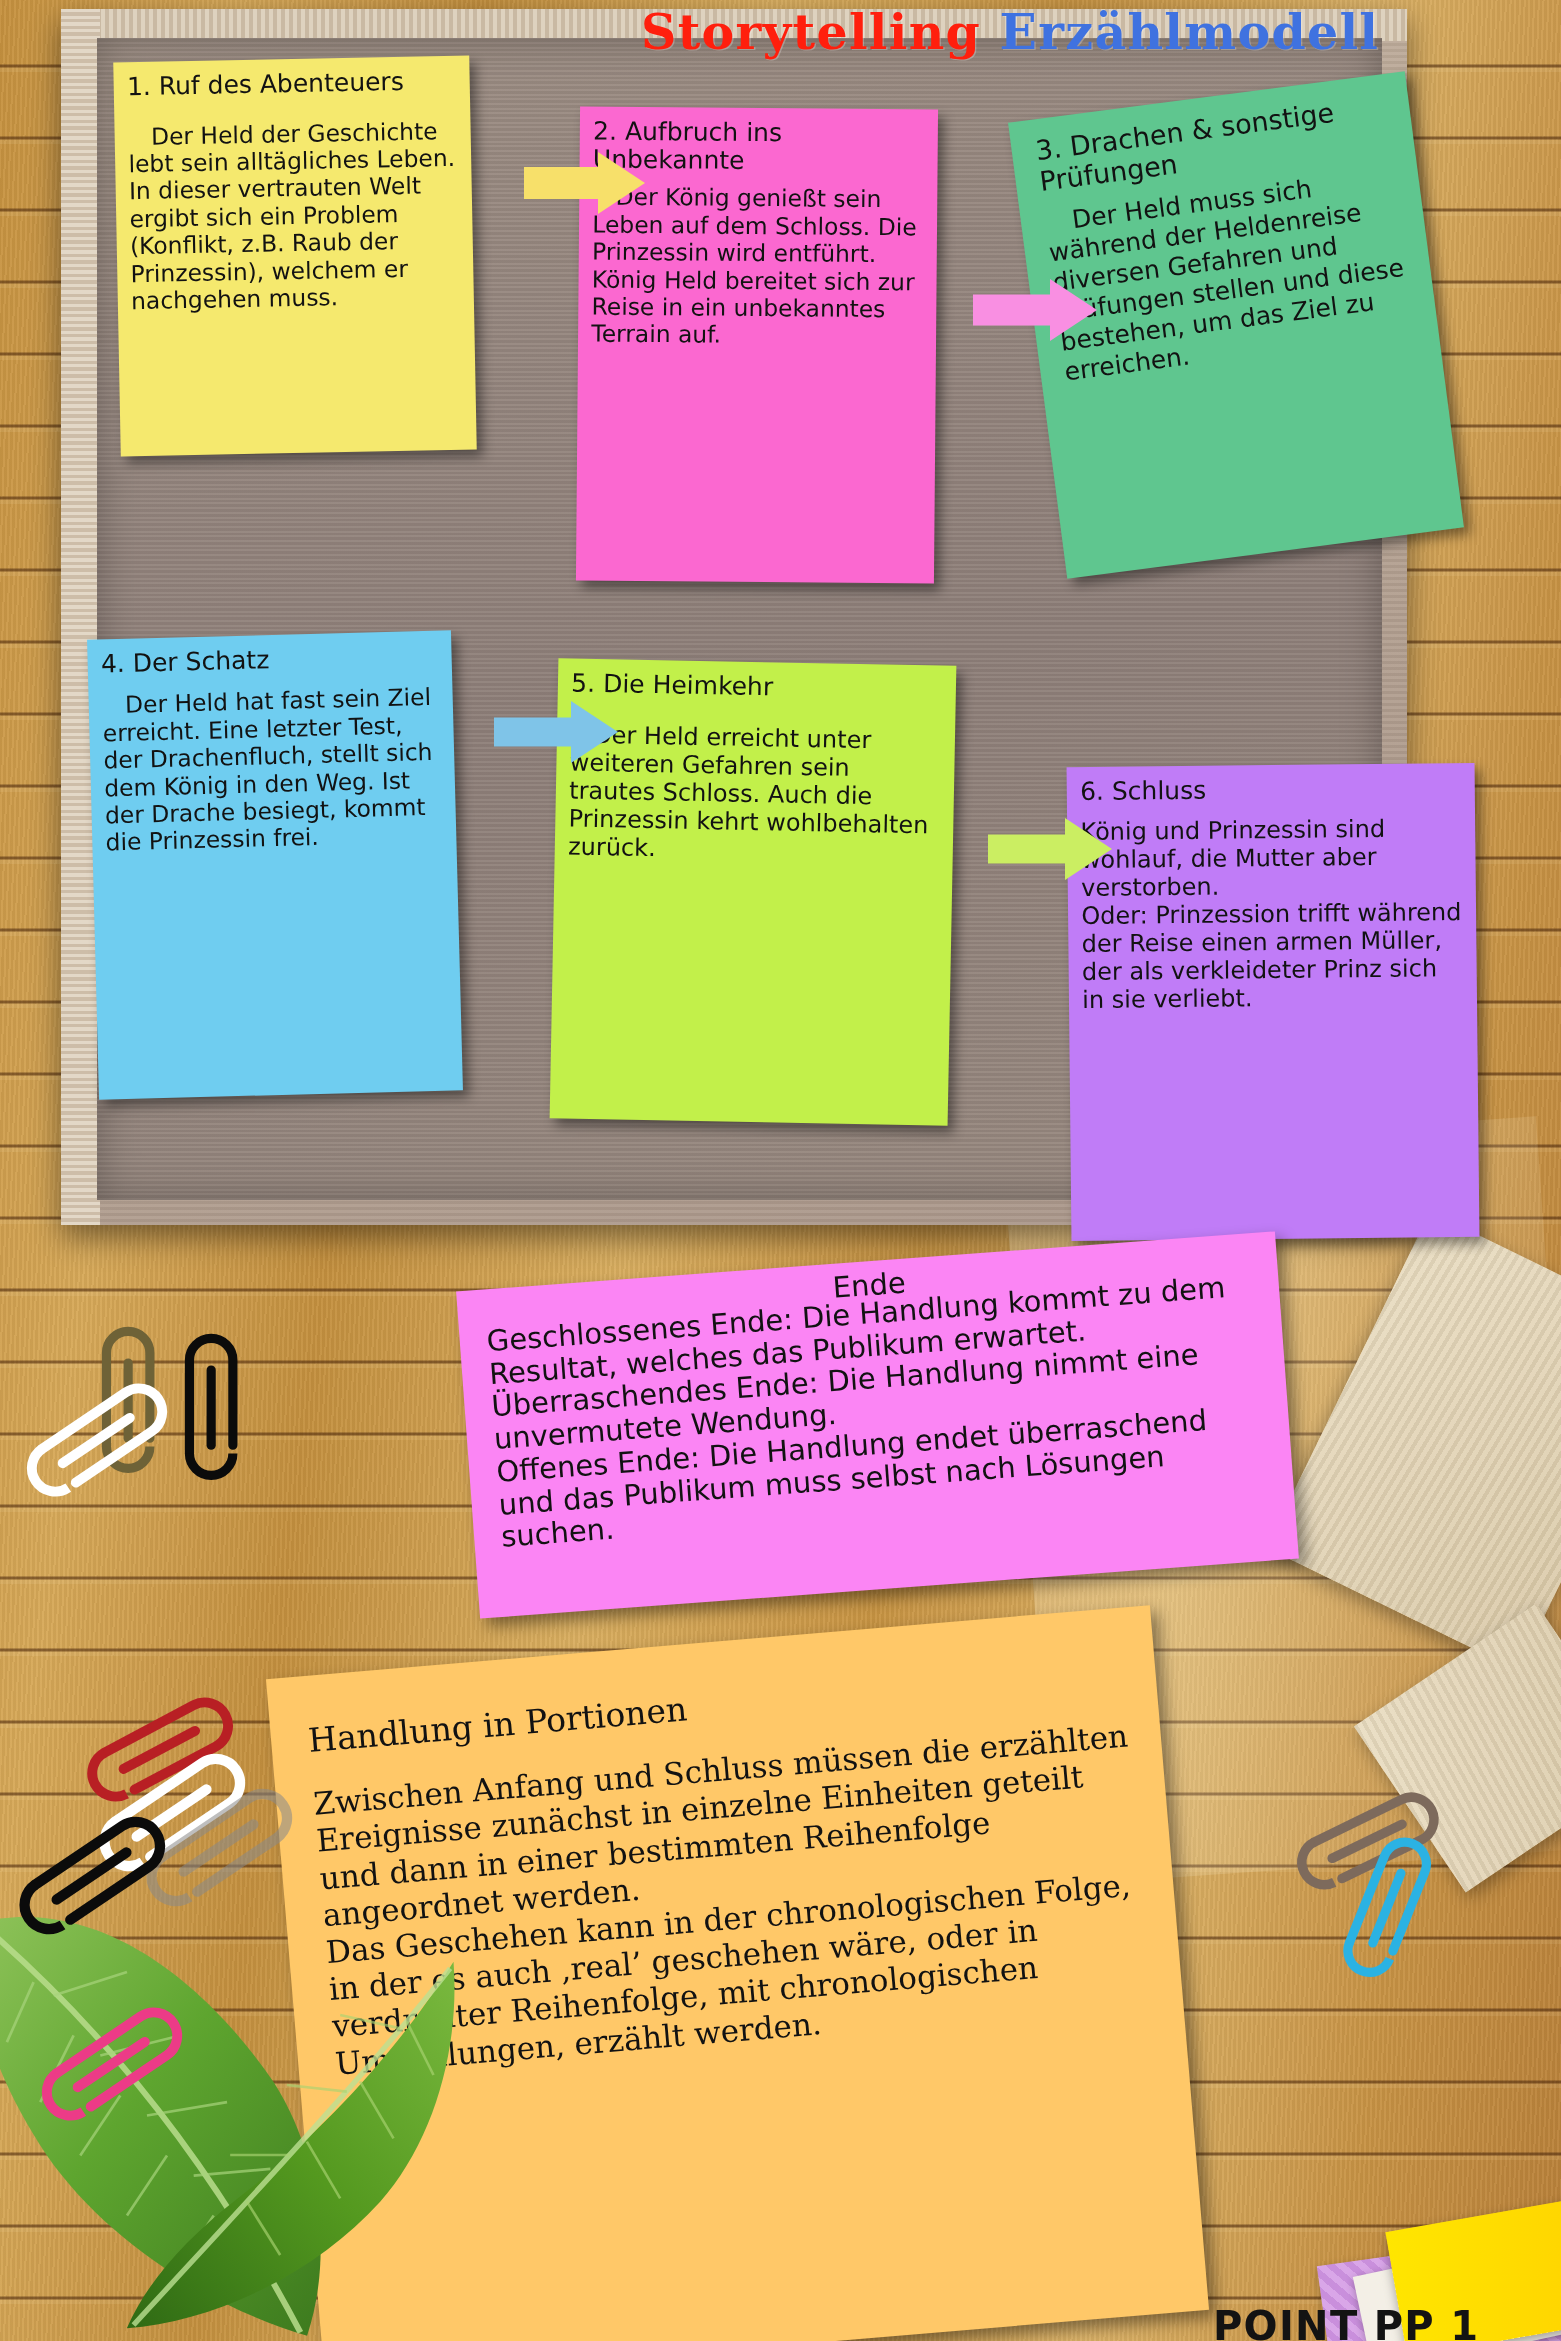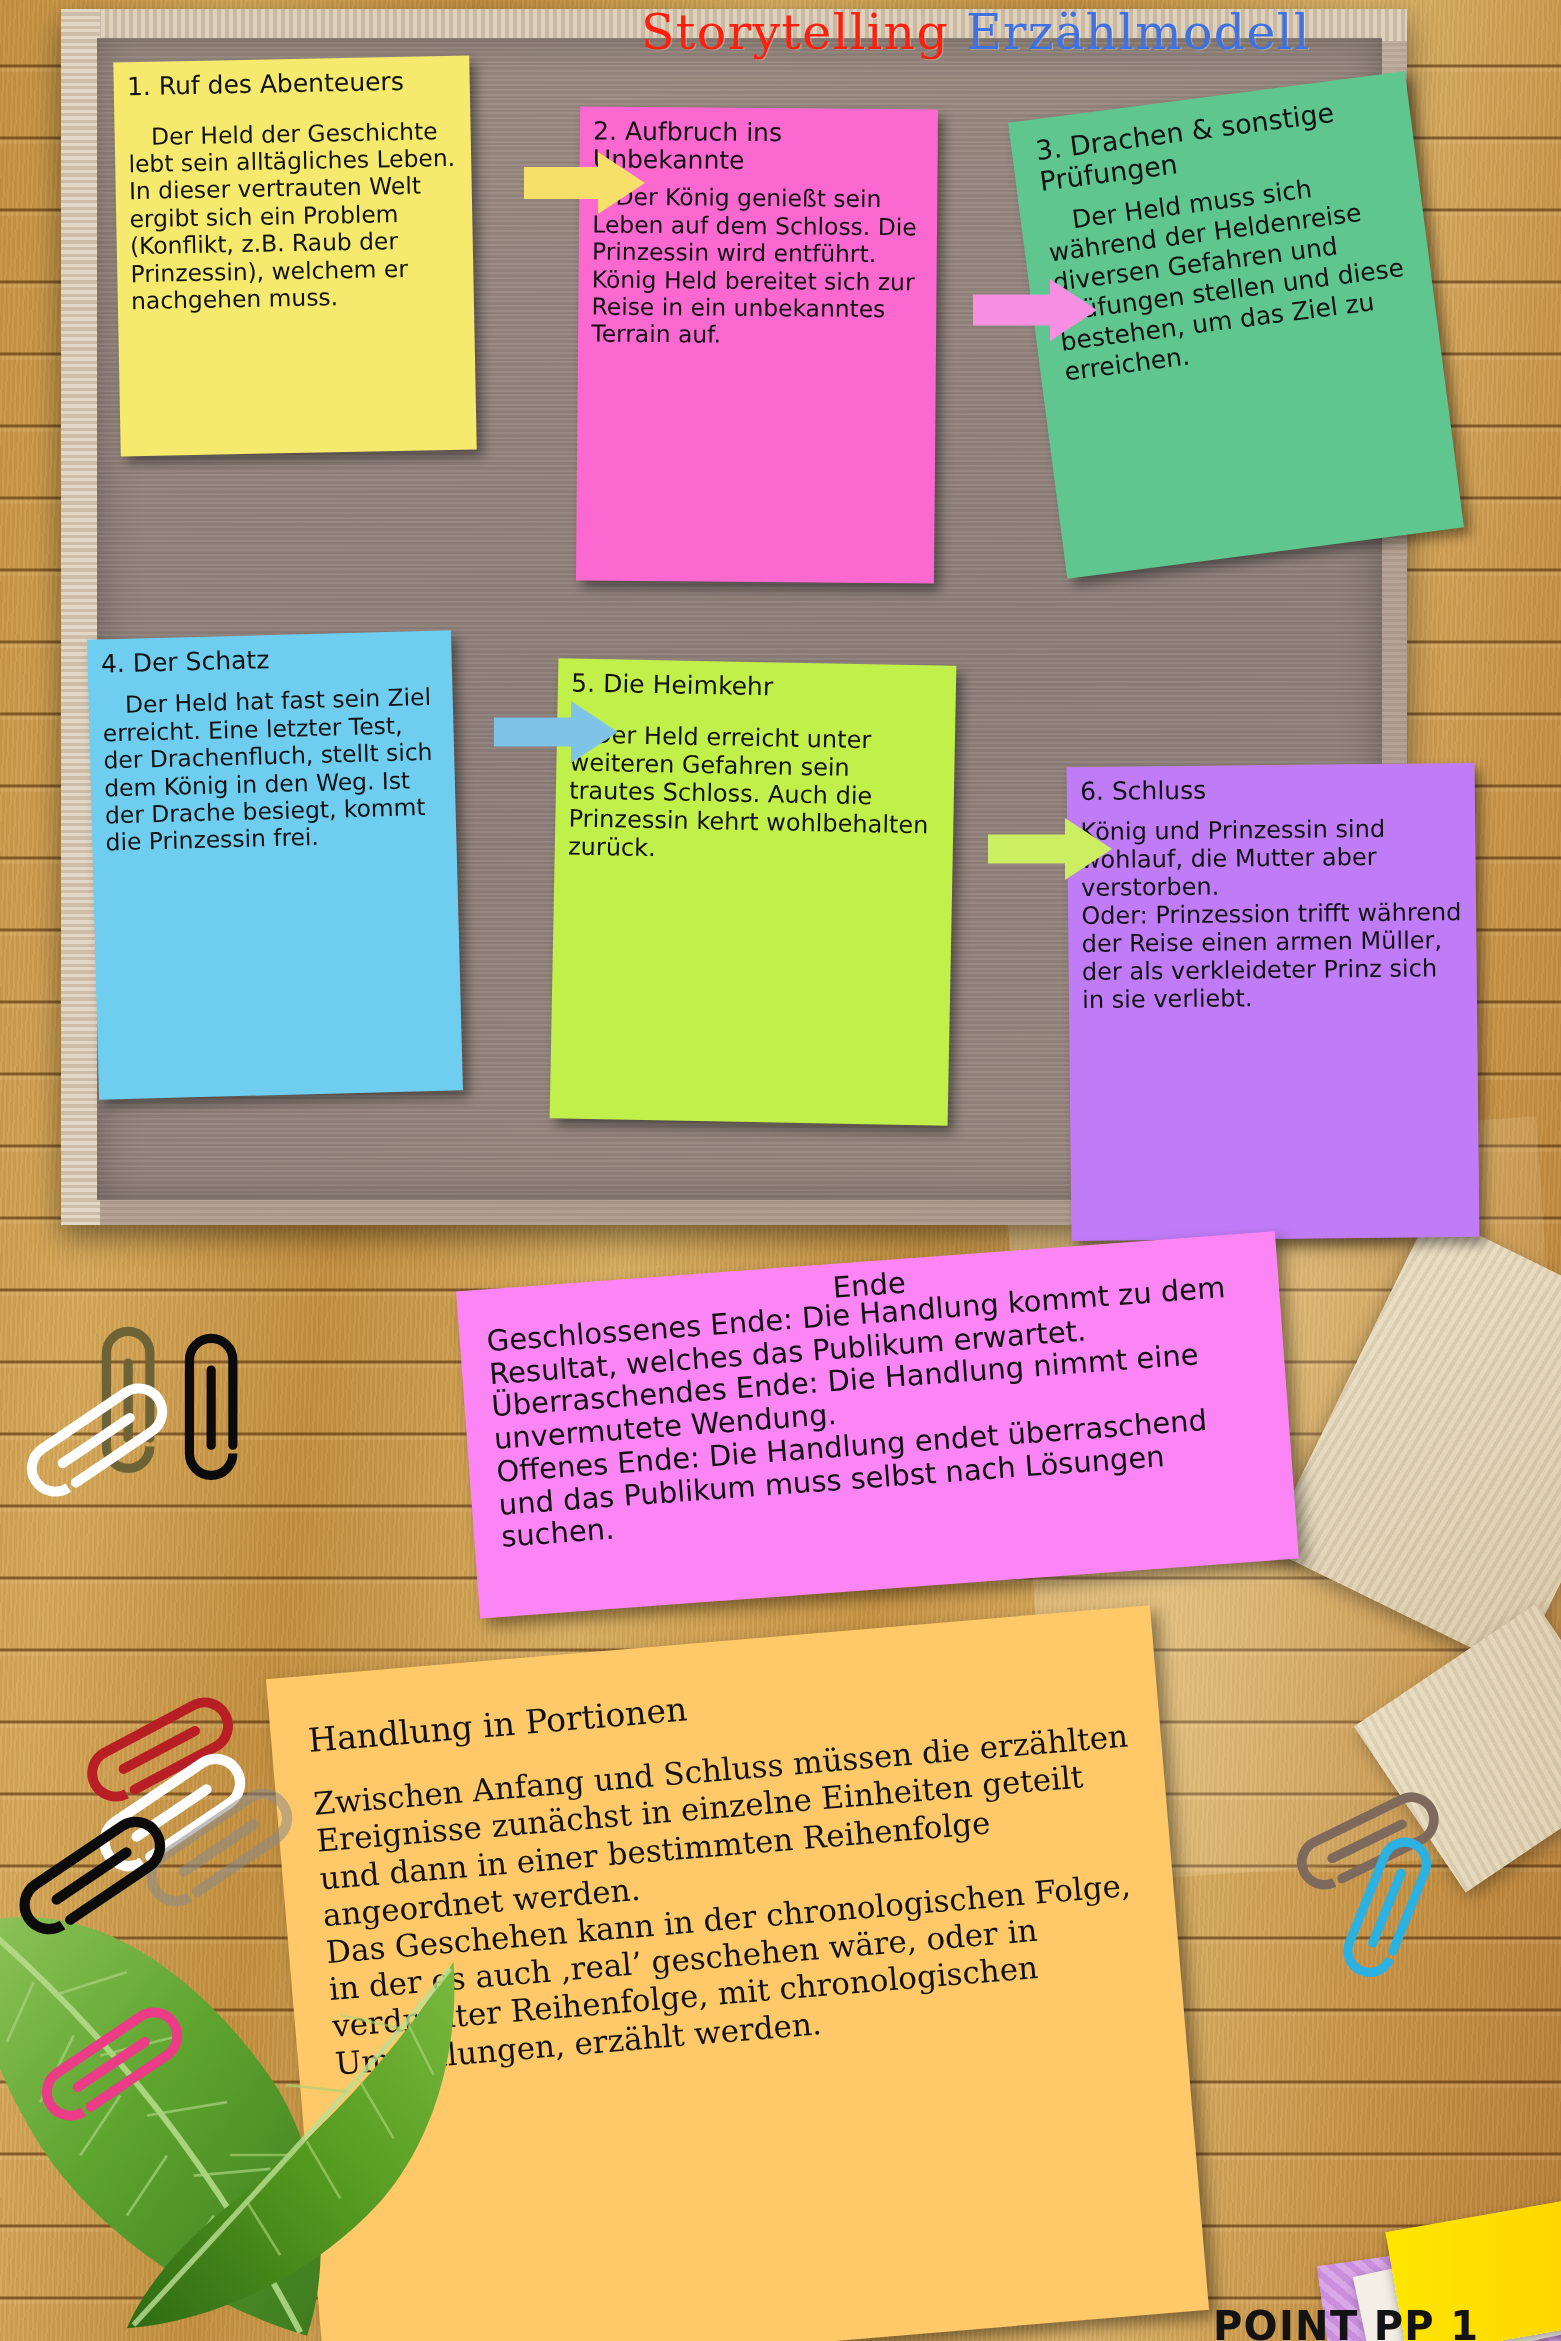--- a/index.html
+++ b/index.html
@@ -54,21 +54,21 @@
   }
   
   #board .frame-l{position:absolute;left:0;top:0;width:39px;height:100%;
     background:repeating-linear-gradient(0deg,#e3d8c7 0 3.3px,#cdbda8 3.3px 6.7px);}
   #board .frame-t{position:absolute;left:0;top:0;height:32px;width:100%;
     background:repeating-linear-gradient(90deg,#ded2bf 0 4px,#c9b9a3 4px 8px);}
 
   
   #title{
     position:absolute;left:641px;top:4px;width:894px;height:57px;
-    font-family:"DejaVu Serif",serif;font-weight:normal;
+    font-family:"DejaVu Serif",serif;font-weight:bold;
     font-size:49px;letter-spacing:1.3px;line-height:57px;white-space:nowrap;
     z-index:40;
   }
   #title .red{color:#ff1f0d;text-shadow:1.3px 1.3px 0 rgba(255,255,255,.25);}
   #title .blue{color:#3f72e0;text-shadow:1.3px 1.3px 0 rgba(255,255,255,.25);}
 
   
   .note{
     position:absolute;box-sizing:border-box;
     box-shadow:6px 7.3px 12px rgba(0,0,0,.42);

